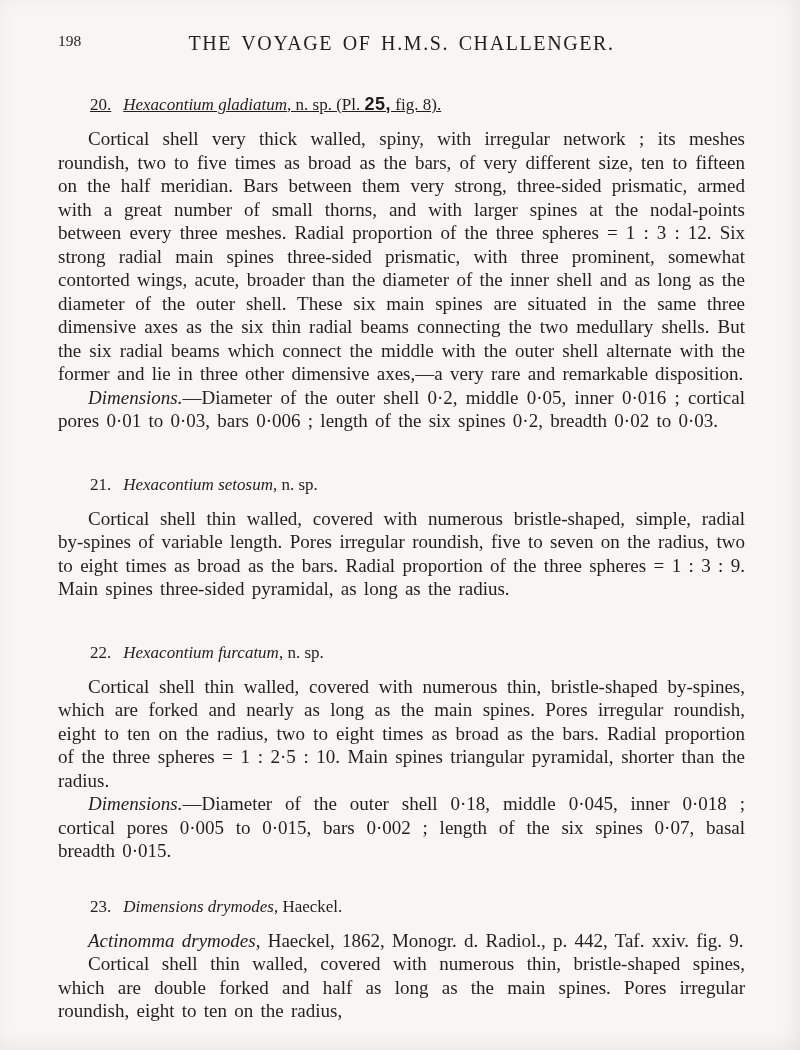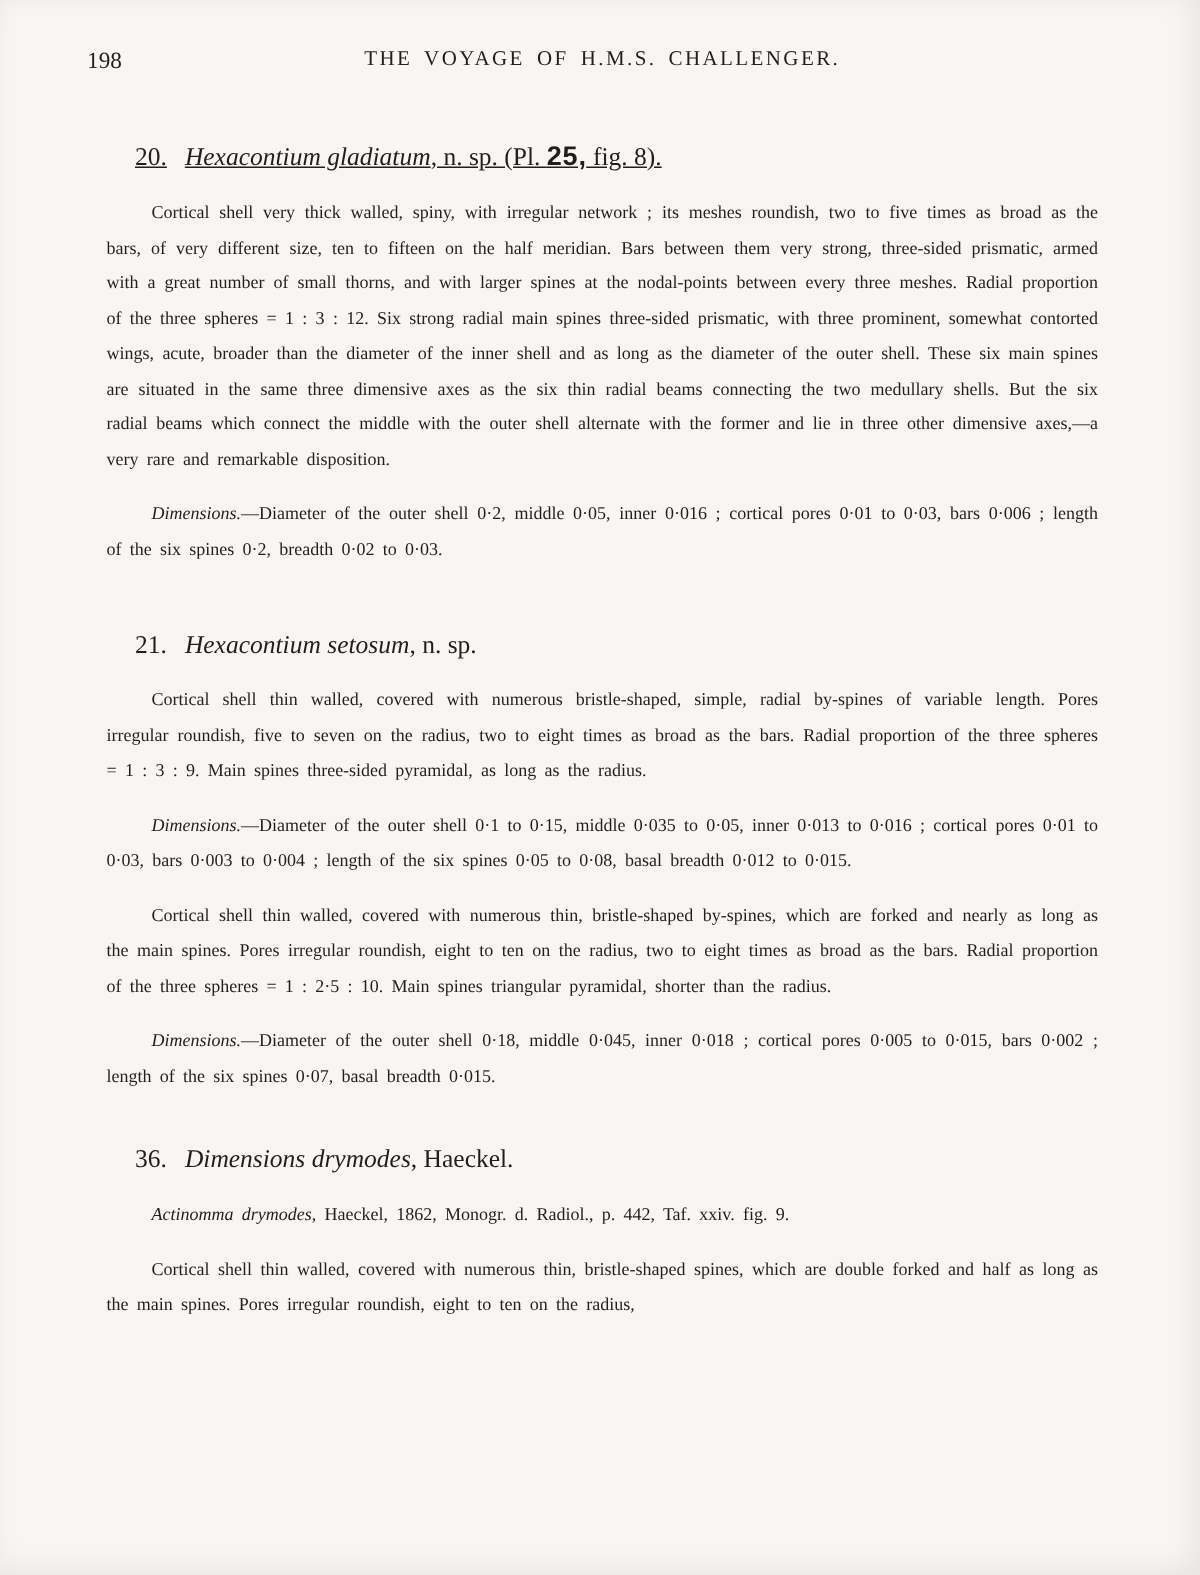--- a/index.html
+++ b/index.html
@@ -19,21 +19,21 @@
   .running-head {
     position: relative;
     height: 22px;
   }
   .page-num {
     position: absolute; left: 0; top: 0;
     font-size: 15.5px;
   }
   .running-title {
     text-align: center;
-    font-size: 14px;
+    font-size: 20px;
     letter-spacing: 1.6px;
     word-spacing: 3px;
   }
   section { margin: 0; }
   .sp-heading {
     font-weight: normal;
     font-size: 17px;
     line-height: 24px;
     margin: 0 0 10px 0;
     padding-left: 32px;
@@ -44,22 +44,22 @@
   .sec-22 .sp-heading { margin-top: 40px; }
   .sec-23 .sp-heading { margin-top: 32px; }
   .italic { font-style: italic; }
   .plate-bold {
     font-weight: bold;
     font-size: 18px;
     font-family: "Liberation Sans", sans-serif;
     letter-spacing: 0.5px;
   }
   p.body {
-    margin: 13px;
-    font-size: 12px;
+    margin: 0;
+    font-size: 19px;
     line-height: 23.5px;
     text-align: justify;
     text-indent: 30px;
     word-spacing: 2.5px;
   }
   .reference {
     margin: 6px 0 10px 0;
     text-align: center;
     font-size: 13.8px;
     line-height: 19px;
@@ -78,27 +78,27 @@
 
   <section class="sec-20">
     <h2 class="sp-heading"><span class="sp-num">20.</span><span class="italic">Hexacontium gladiatum</span><span>, n. sp. (Pl. </span><span class="plate-bold">25,</span><span> fig. 8).</span></h2>
     <p class="body">Cortical shell very thick walled, spiny, with irregular network ; its meshes roundish, two to five times as broad as the bars, of very different size, ten to fifteen on the half meridian.  Bars between them very strong, three-sided prismatic, armed with a great number of small thorns, and with larger spines at the nodal-points between every three meshes.  Radial proportion of the three spheres = 1 : 3 : 12.  Six strong radial main spines three-sided prismatic, with three prominent, somewhat contorted wings, acute, broader than the diameter of the inner shell and as long as the diameter of the outer shell.  These six main spines are situated in the same three dimensive axes as the six thin radial beams connecting the two medullary shells.  But the six radial beams which connect the middle with the outer shell alternate with the former and lie in three other dimensive axes,—a very rare and remarkable disposition.</p>
     <p class="body"><span class="italic">Dimensions.</span><span>—Diameter of the outer shell 0·2, middle 0·05, inner 0·016 ; cortical pores 0·01 to 0·03, bars 0·006 ; length of the six spines 0·2, breadth 0·02 to 0·03.</span></p>
   </section>
 
   <section class="sec-21">
     <h2 class="sp-heading"><span class="sp-num">21.</span><span class="italic">Hexacontium setosum</span><span>, n. sp.</span></h2>
     <p class="body">Cortical shell thin walled, covered with numerous bristle-shaped, simple, radial by-spines of variable length.  Pores irregular roundish, five to seven on the radius, two to eight times as broad as the bars.  Radial proportion of the three spheres = 1 : 3 : 9.  Main spines three-sided pyramidal, as long as the radius.</p>
-    <p class="body"><span class="italic">Dimensions.</span><span>—Diameter of the outer shell 0·1 to 0·15, middle 0·035 to 0·05, inner 0·013 to 0·016 ; cortical pores 0·01 to 0·03, bars 0·003 to 0·004 ; length of the six spines 0·05 to 0·08, basal breadth 0·012 to 0·015.</span></p>
   </section>
 
   <section class="sec-22">
+    <h2 class="sp-heading"><span class="sp-num">22.</span><span class="italic">Hexacontium furcatum</span><span>, n. sp.</span></h2>
     <p class="body">Cortical shell thin walled, covered with numerous thin, bristle-shaped by-spines, which are forked and nearly as long as the main spines.  Pores irregular roundish, eight to ten on the radius, two to eight times as broad as the bars.  Radial proportion of the three spheres = 1 : 2·5 : 10.  Main spines triangular pyramidal, shorter than the radius.</p>
     <p class="body"><span class="italic">Dimensions.</span><span>—Diameter of the outer shell 0·18, middle 0·045, inner 0·018 ; cortical pores 0·005 to 0·015, bars 0·002 ; length of the six spines 0·07, basal breadth 0·015.</span></p>
   </section>
 
   <section class="sec-23">
-    <h2 class="sp-heading"><span class="sp-num">36.</span><span class="italic">Dimensions drymodes</span><span>, Haeckel.</span></h2>
+    <h2 class="sp-heading"><span class="sp-num">23.</span><span class="italic">Dimensions drymodes</span><span>, Haeckel.</span></h2>
     <p class="body reference"><span class="italic">Actinomma drymodes</span><span>, Haeckel, 1862, Monogr. d. Radiol., p. 442, Taf. xxiv. fig. 9.</span></p>
     <p class="body">Cortical shell thin walled, covered with numerous thin, bristle-shaped spines, which are double forked and half as long as the main spines.  Pores irregular roundish, eight to ten on the radius,</p>
   </section>
 
 </div>
 
 </body></html>

